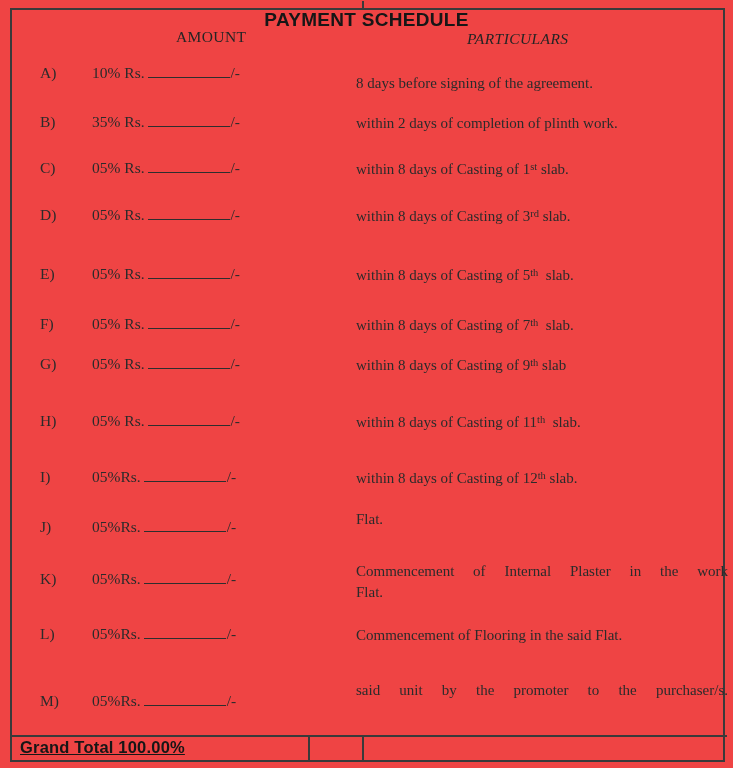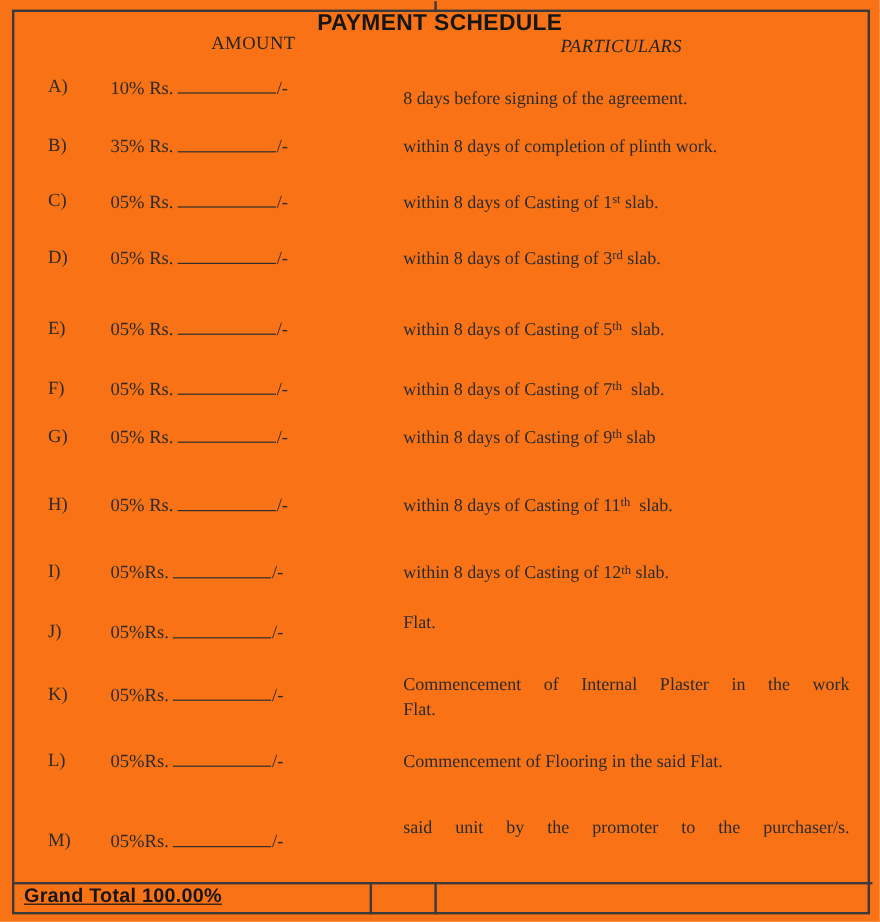--- a/index.html
+++ b/index.html
@@ -4,21 +4,21 @@
 <style>
   html, body { margin:0; padding:0; }
   body {
     font-family: "Liberation Serif", serif;
     background: #eeeeec;
   }
   .page {
     position: relative;
     width: 733px;
     height: 768px;
-    background: #f97316;
+    background: #ef4444;
     overflow: hidden;
     color: #2b2b2b;
   }
   .doc-border {
     position: absolute;
     left: 10px; top: 8px;
     width: 715px; height: 754px;
     box-sizing: border-box;
     border: 2px solid #3a3a3a;
   }
@@ -69,21 +69,21 @@
   }
   .blank {
     display: inline-block;
     width: 82px;
     height: 13px;
     border-bottom: 1.5px solid #2e2e2e;
     margin: 0 1px 0 3px;
   }
   .part {
     position: absolute;
-    left: 336px;
+    left: 356px;
     width: 372px;
     font-size: 15px;
     line-height: 20px;
   }
   .jline {
     text-align: justify;
     text-align-last: justify;
     line-height: 21px;
   }
   .sup {
@@ -131,21 +131,21 @@
 
   <div class="row" style="top:64px">
     <span class="letter">A)</span>
     <span class="amount"><span>10% Rs.</span><span class="blank"></span><span>/-</span></span>
     <div class="part" style="top:9px"><span>8 days before signing of the agreement.</span></div>
   </div>
 
   <div class="row" style="top:113px">
     <span class="letter">B)</span>
     <span class="amount"><span>35% Rs.</span><span class="blank"></span><span>/-</span></span>
-    <div class="part" style="top:0"><span>within 8 days of completion of plinth work.</span></div>
+    <div class="part" style="top:0"><span>within 2 days of completion of plinth work.</span></div>
   </div>
 
   <div class="row" style="top:159px">
     <span class="letter">C)</span>
     <span class="amount"><span>05% Rs.</span><span class="blank"></span><span>/-</span></span>
     <div class="part" style="top:0"><span>within 8 days of Casting of 1</span><span class="sup">st</span><span> slab.</span></div>
   </div>
 
   <div class="row" style="top:206px">
     <span class="letter">D)</span>

